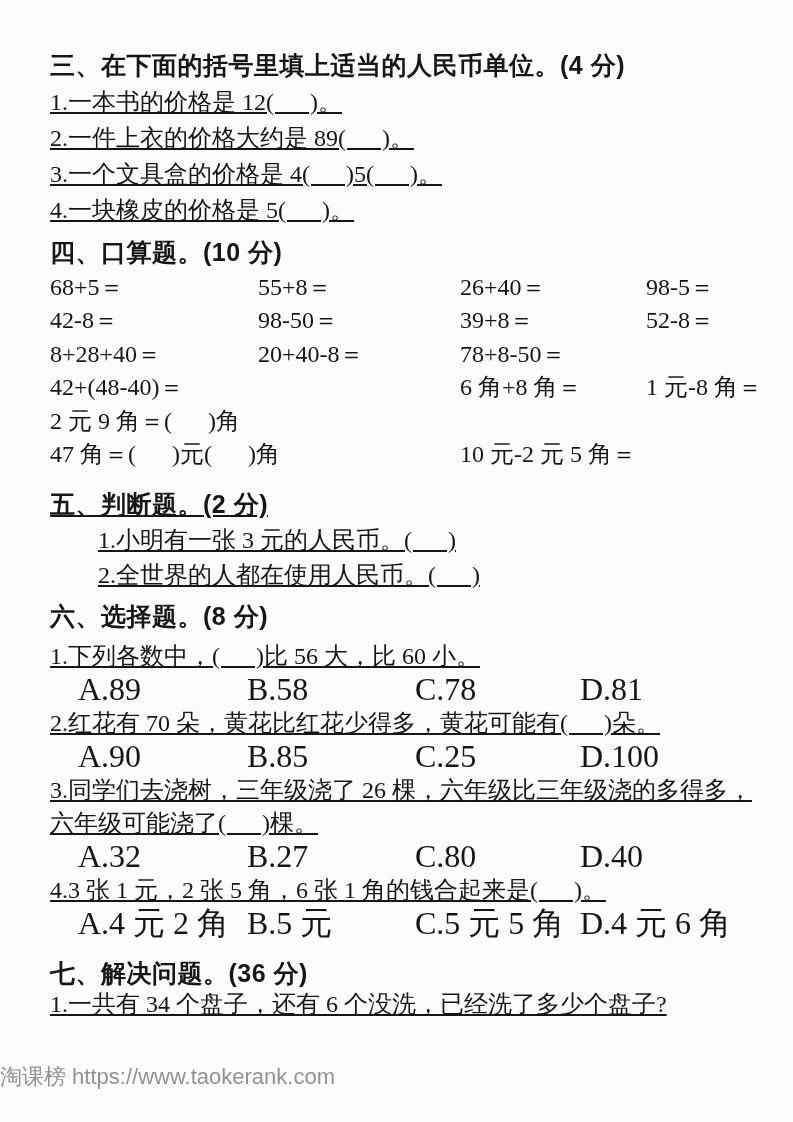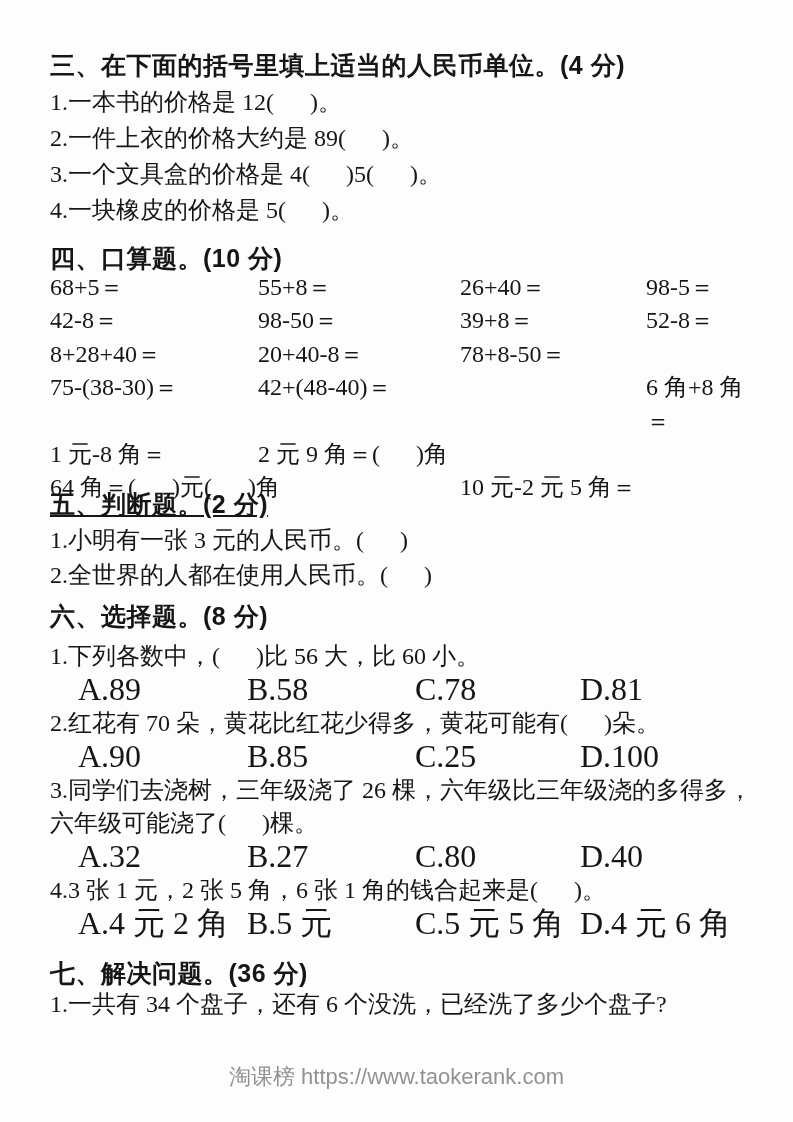--- a/index.html
+++ b/index.html
@@ -21,20 +21,21 @@
     font-weight: 700;
     font-size: 25px;
     line-height: 30px;
     white-space: pre-wrap;
     letter-spacing: 0.5px;
   }
   .line {
     font-size: 24px;
     line-height: 36px;
     white-space: pre-wrap;
+    text-decoration: underline;
   }
   .oral {
     display: grid;
     grid-template-columns: 208px 202px 186px auto;
   }
   .oral .cell {
     font-size: 24px;
     line-height: 33.4px;
     white-space: pre-wrap;
   }
@@ -43,72 +44,70 @@
   .opts {
     display: grid;
     grid-template-columns: 169px 168px 165px auto;
     padding-left: 28px;
     line-height: 33.4px;
   }
   .opts .opt {
     font-size: 32px;
     white-space: pre-wrap;
   }
-  .s5 .line { line-height: 35px; }
+  .s5 .line { line-height: 35px; margin-left: 48px; }
   .footer {
     position: absolute;
     left: 0; width: 793px;
     top: 1063px;
-    text-align: center;
     font-family: "Liberation Sans", "DejaVu Sans", sans-serif;
     font-size: 22px;
     line-height: 28px;
     color: #929292;
   }
 </style>
 </head>
 <body>
 
 <div class="page">
 
   <div class="blk heading" style="top:50px;">三、在下面的括号里填上适当的人民币单位。(4 分)</div>
   <div class="blk" style="top:84px;">
     <div class="line">1.一本书的价格是 12(      )。</div>
     <div class="line">2.一件上衣的价格大约是 89(      )。</div>
     <div class="line">3.一个文具盒的价格是 4(      )5(      )。</div>
     <div class="line">4.一块橡皮的价格是 5(      )。</div>
   </div>
 
-  <div class="blk heading" style="top:243px;">四、口算题。(10 分)</div>
+  <div class="blk heading" style="top:237px;">四、口算题。(10 分)</div>
   <div class="blk oral" style="top:271px;">
     <span class="cell">68+5＝</span>
     <span class="cell">55+8＝</span>
     <span class="cell">26+40＝</span>
     <span class="cell">98-5＝</span>
 
     <span class="cell">42-8＝</span>
     <span class="cell">98-50＝</span>
     <span class="cell">39+8＝</span>
     <span class="cell">52-8＝</span>
 
     <span class="cell">8+28+40＝</span>
     <span class="cell">20+40-8＝</span>
     <span class="cell">78+8-50＝</span>
     <span class="cell"></span>
 
-    <span class="cell">75-(38-30)＝</span>
     <span class="cell">42+(48-40)＝</span>
     <span class="cell"></span>
 
     <span class="cell">6 角+8 角＝</span>
     <span class="cell">1 元-8 角＝</span>
     <span class="cell">2 元 9 角＝(      )角</span>
     <span class="cell"></span>
 
-    <span class="cell span2">64 角＝(      )元(      )角</span>
+    <span class="cell span2">47 角＝(      )元(      )角</span>
     <span class="cell">10 元-2 元 5 角＝</span>
     <span class="cell"></span>
   </div>
 
   <div class="blk heading" style="top:489px;text-decoration:underline;">五、判断题。(2 分)</div>
   <div class="blk s5" style="top:523px;">
     <div class="line">1.小明有一张 3 元的人民币。(      )</div>
     <div class="line">2.全世界的人都在使用人民币。(      )</div>
   </div>
 

